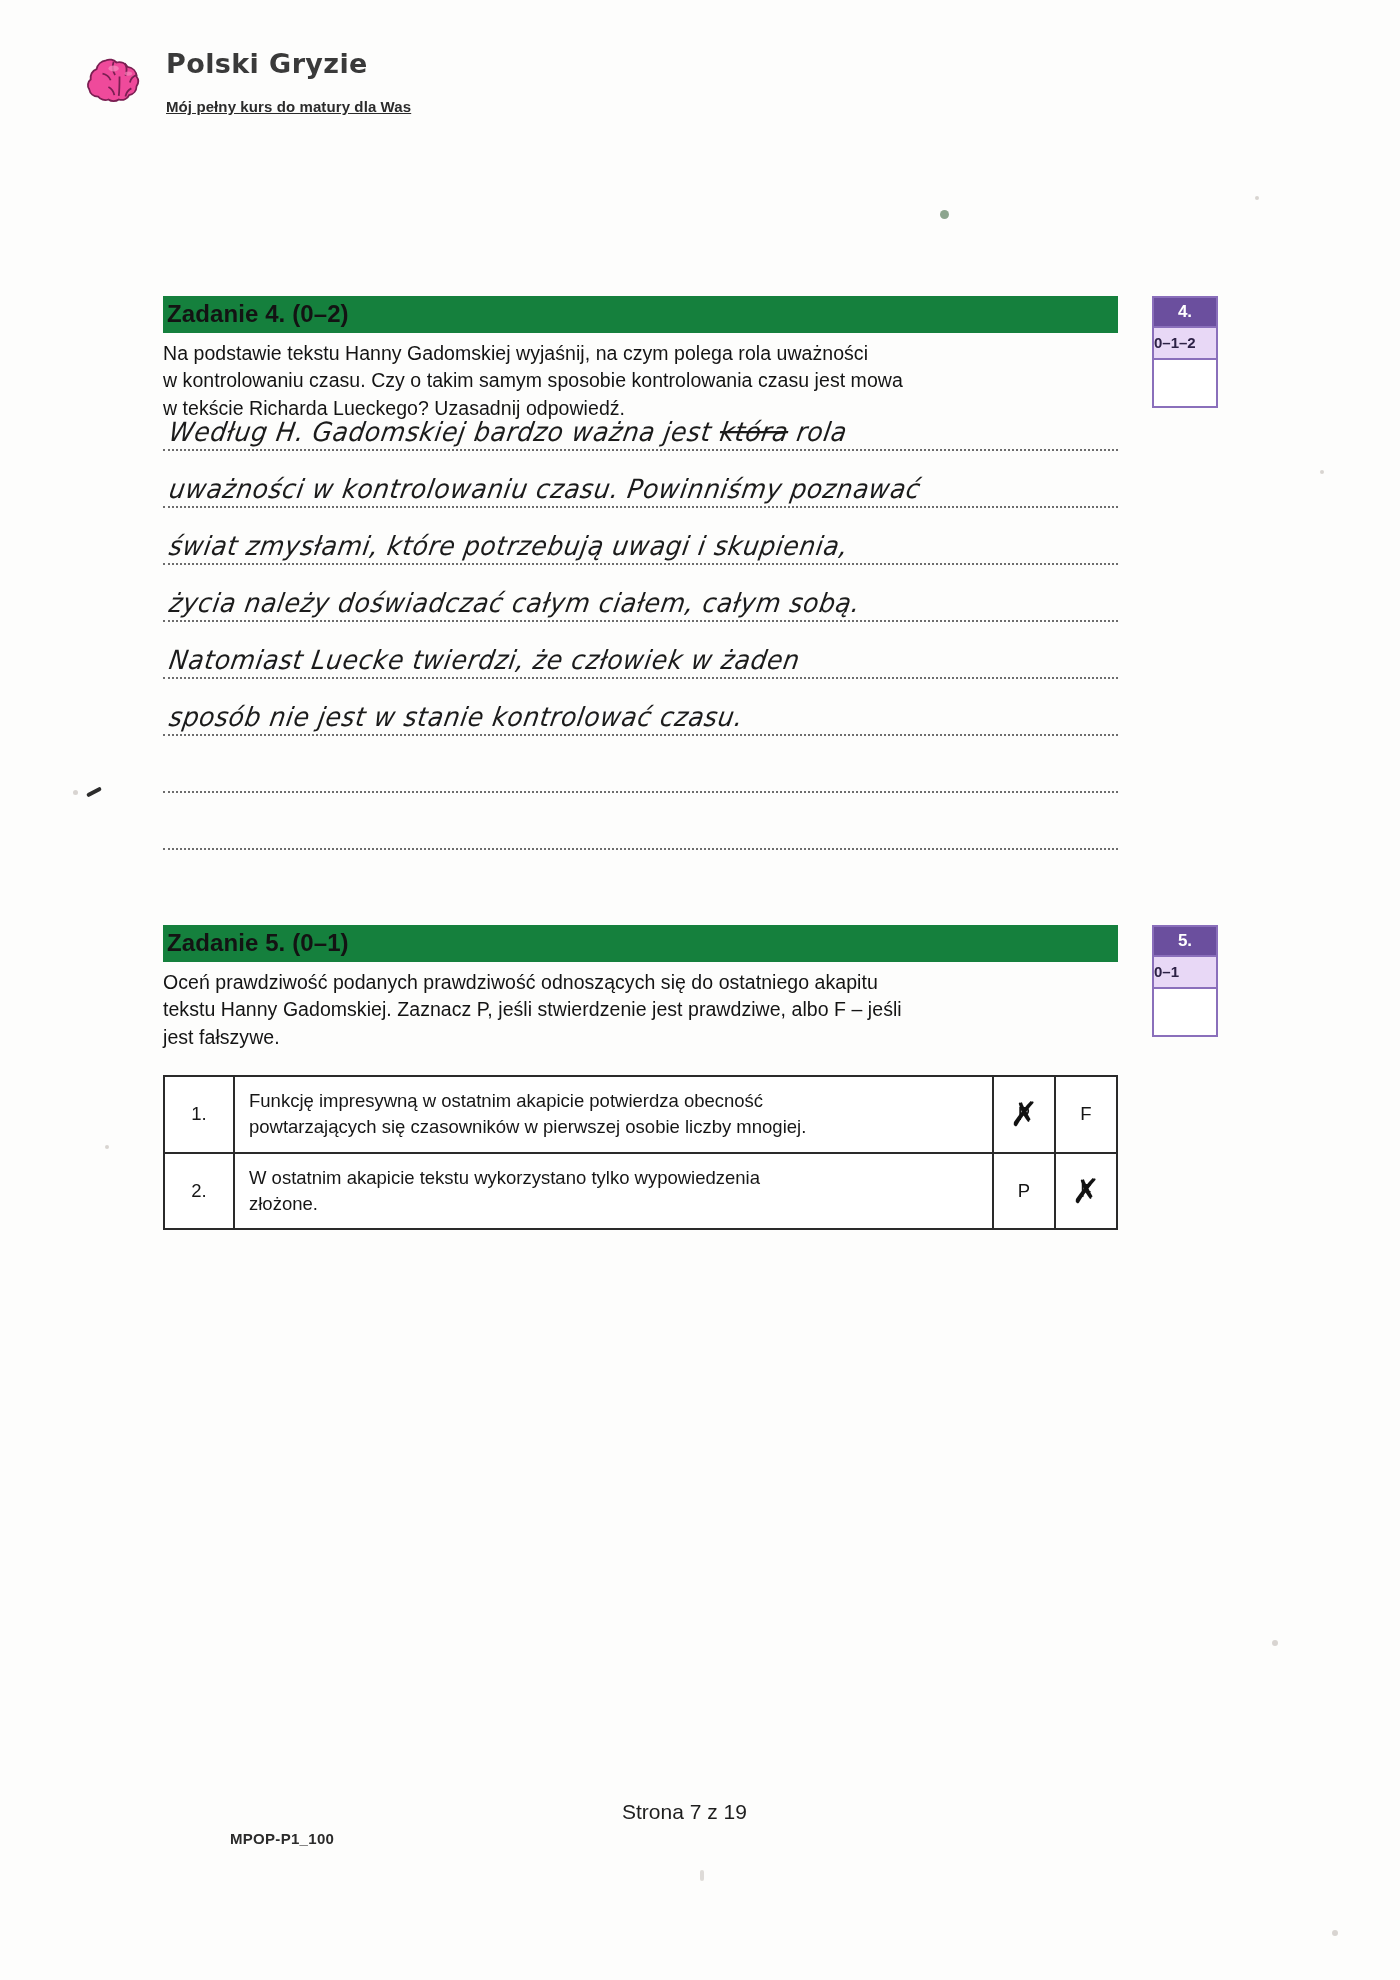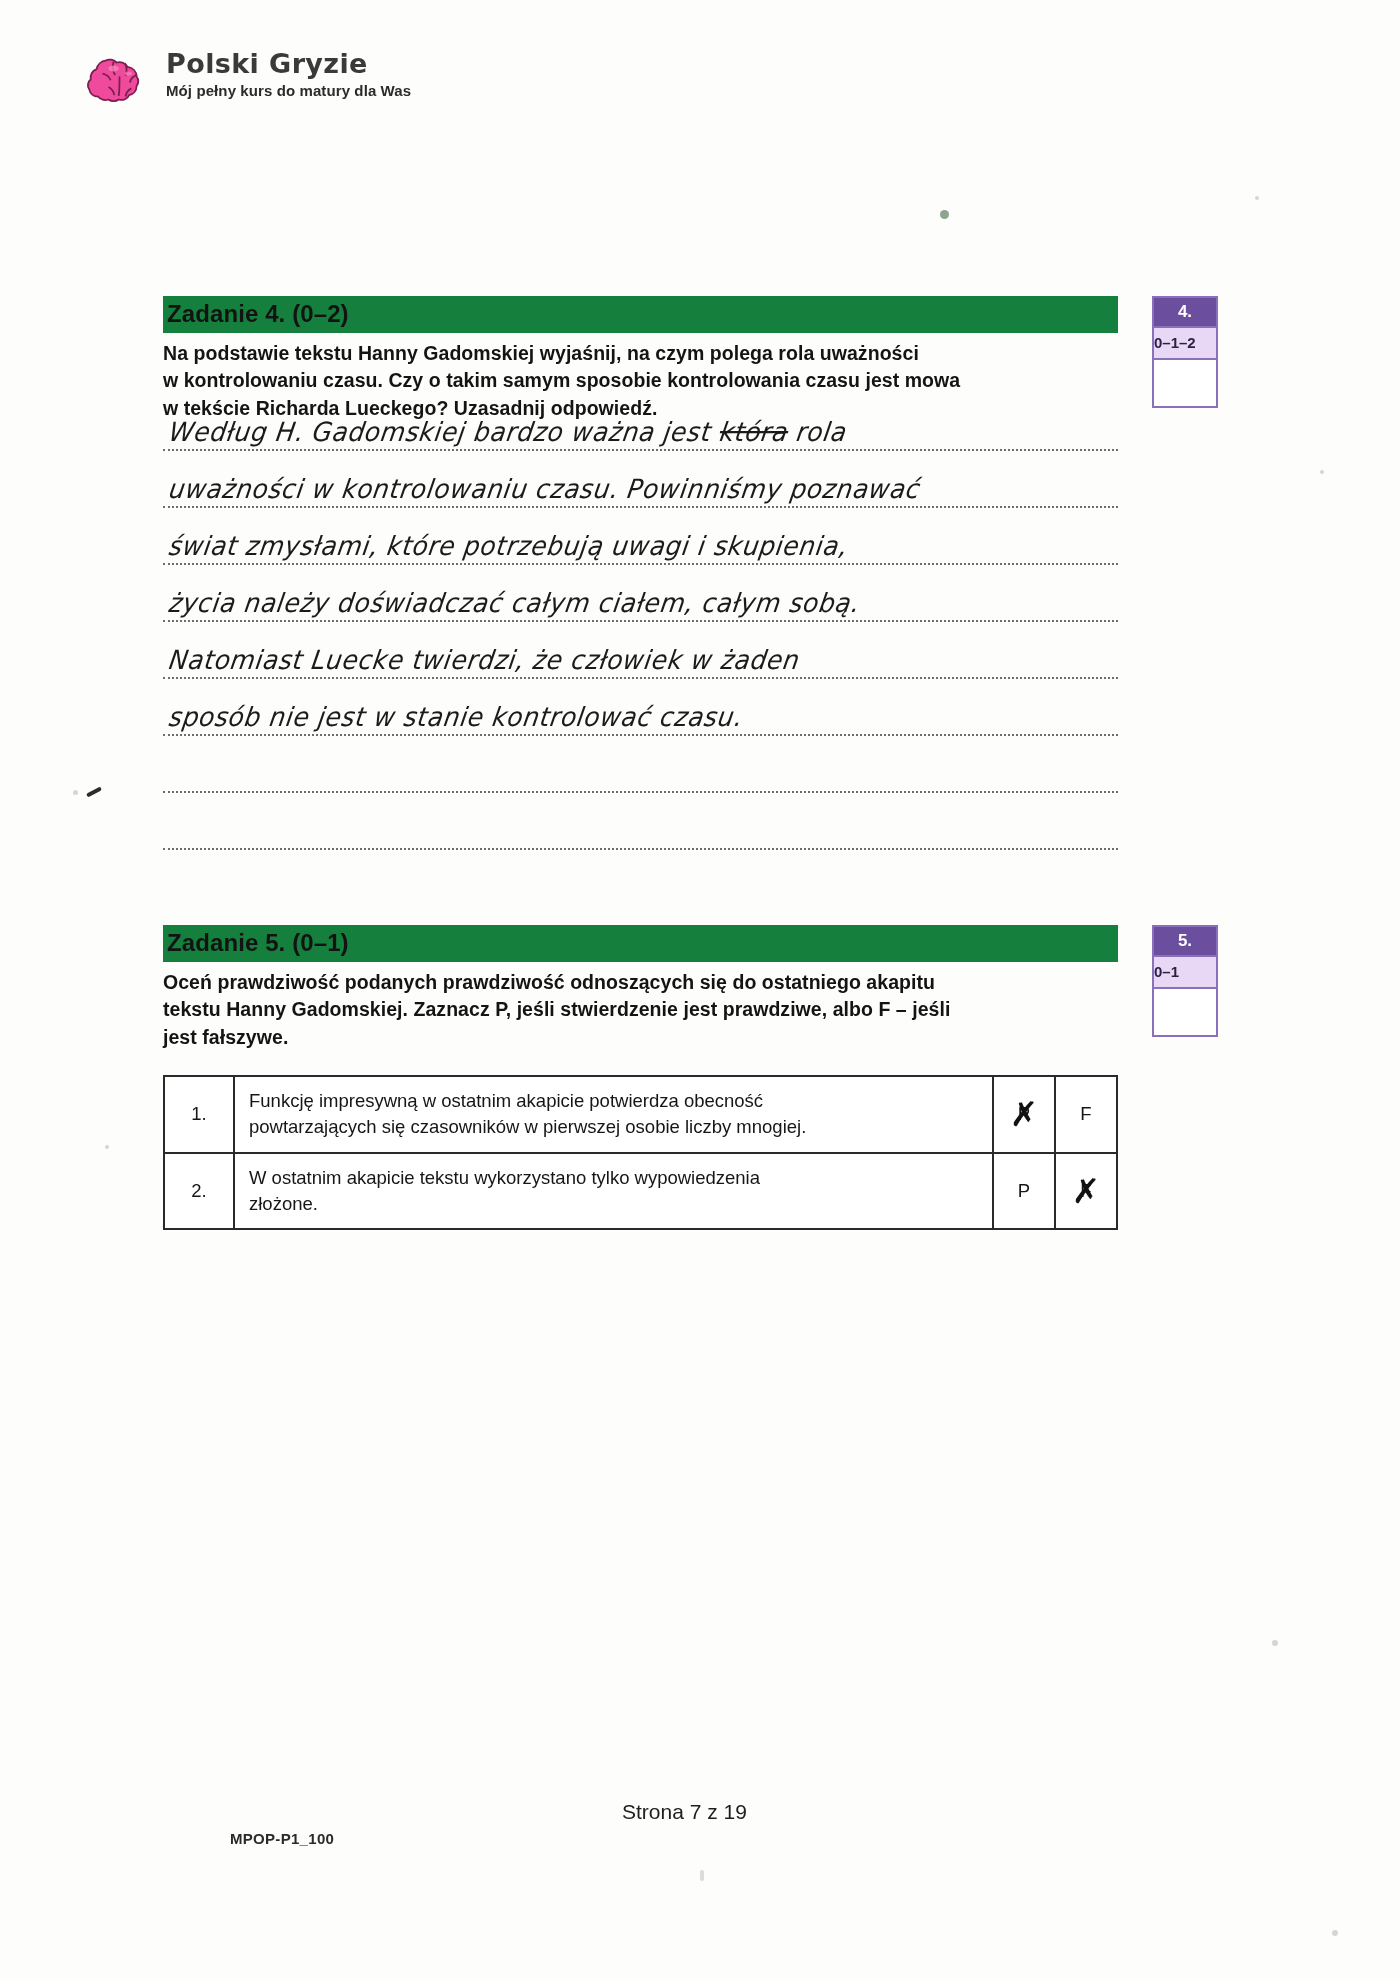--- a/index.html
+++ b/index.html
@@ -43,38 +43,39 @@
     font-weight: bold;
     letter-spacing: .4px;
     color: #3a3a3a;
     line-height: 1.05;
     font-family: "DejaVu Sans", sans-serif;
   }
   .brand-sub {
     font-size: 15px;
     font-weight: bold;
     color: #2b2b2b;
-    margin-top: 4px;
+    margin-top: 20px;
     letter-spacing: .1px;
+    text-decoration: underline;
   }
 
   
   .task { position: absolute; left: 163px; width: 955px; }
   .task-head {
     background: #15803d;
     font-size: 24px;
     font-weight: bold;
     color: #131313;
     padding: 4px 6px 5px 4px;
     letter-spacing: .1px;
     line-height: 1.15;
   }
   .task-body {
     font-size: 19.5px;
-    font-weight: bold;
+    font-weight: normal;
     line-height: 1.42;
     color: #141414;
     padding-top: 7px;
     letter-spacing: .05px;
   }
   .task-body div { white-space: nowrap; }
 
   
   .score-box {
     position: absolute;

